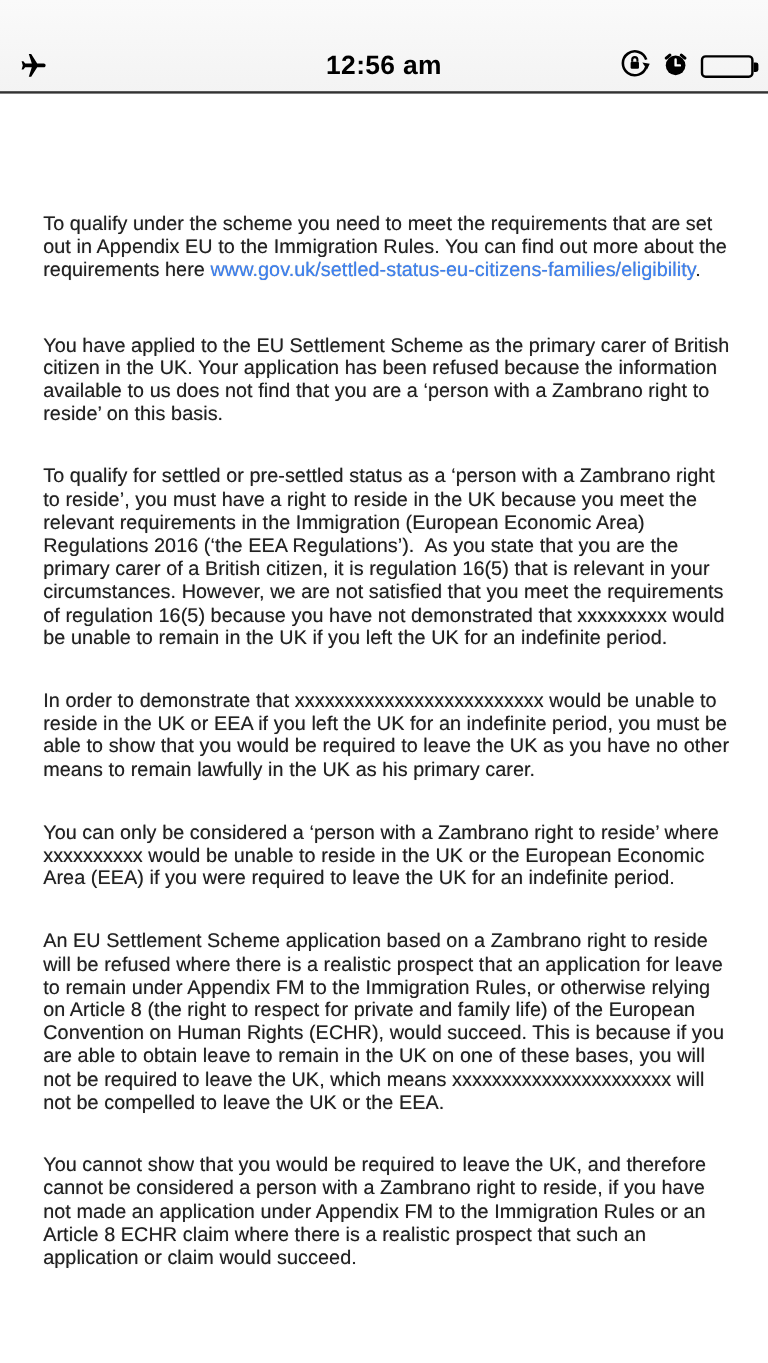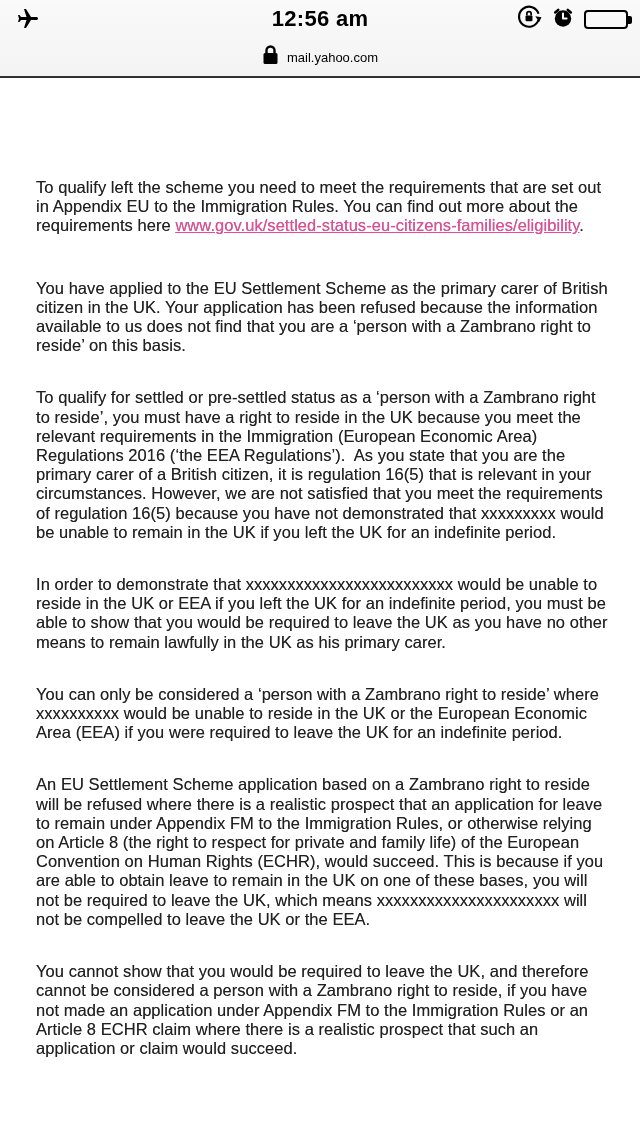--- a/index.html
+++ b/index.html
@@ -18,20 +18,21 @@
     top: 0; left: 0; right: 0;
     height: 78px;
     background: linear-gradient(#fafafa, #f3f3f3);
   }
   .statusbar {
     position: relative;
     height: 38px;
     display: flex;
     align-items: center;
     justify-content: center;
+    margin-top: 36px;
   }
   .status-time {
     font-size: 22px;
     font-weight: 700;
     color: #000;
     letter-spacing: 0.3px;
   }
   .plane-wrap {
     position: absolute;
     left: 16px;
@@ -97,22 +98,21 @@
     line-height: 19.2px;
     letter-spacing: 0.05px;
     text-shadow: 0 0 0.6px rgba(33,33,33,0.55);
   }
   .doc p {
     margin: 0 0 33px 0;
     white-space: pre-wrap;
   }
   .doc p.gap-lg { margin-bottom: 43px; }
   .doclink {
-    color: #ec4899;
-    text-decoration: underline;
+    color: #3b82f6;
     cursor: pointer;
   }
 </style>
 </head>
 <body>
 
 <div class="phone">
 
   <div class="chrome">
 
@@ -153,21 +153,21 @@
           <path d="M4.5 9 V6.5 a4 4 0 0 1 8 0 V9" fill="none" stroke="#000" stroke-width="2.4"></path>
         </svg>
       </span>
       <span class="url-text">mail.yahoo.com</span>
     </div>
 
     <div class="chrome-divider"></div>
   </div>
 
   <div class="doc">
-    <p class="gap-lg"><span>To qualify left the scheme you need to meet the requirements that are set out in Appendix EU to the Immigration Rules. You can find out more about the requirements here </span><a class="doclink">www.gov.uk/settled-status-eu-citizens-families/eligibility</a><span>.</span></p>
+    <p class="gap-lg"><span>To qualify under the scheme you need to meet the requirements that are set out in Appendix EU to the Immigration Rules. You can find out more about the requirements here </span><a class="doclink">www.gov.uk/settled-status-eu-citizens-families/eligibility</a><span>.</span></p>
     <p>You have applied to the EU Settlement Scheme as the primary carer of British citizen in the UK. Your application has been refused because the information available to us does not find that you are a ‘person with a Zambrano right to reside’ on this basis.</p>
     <p>To qualify for settled or pre-settled status as a ‘person with a Zambrano right to reside’, you must have a right to reside in the UK because you meet the relevant requirements in the Immigration (European Economic Area) Regulations 2016 (‘the EEA Regulations’).  As you state that you are the primary carer of a British citizen, it is regulation 16(5) that is relevant in your circumstances. However, we are not satisfied that you meet the requirements of regulation 16(5) because you have not demonstrated that xxxxxxxxx would be unable to remain in the UK if you left the UK for an indefinite period.</p>
     <p>In order to demonstrate that xxxxxxxxxxxxxxxxxxxxxxxxx would be unable to reside in the UK or EEA if you left the UK for an indefinite period, you must be able to show that you would be required to leave the UK as you have no other means to remain lawfully in the UK as his primary carer.</p>
     <p>You can only be considered a ‘person with a Zambrano right to reside’ where xxxxxxxxxx would be unable to reside in the UK or the European Economic Area (EEA) if you were required to leave the UK for an indefinite period.</p>
     <p>An EU Settlement Scheme application based on a Zambrano right to reside will be refused where there is a realistic prospect that an application for leave to remain under Appendix FM to the Immigration Rules, or otherwise relying on Article 8 (the right to respect for private and family life) of the European Convention on Human Rights (ECHR), would succeed. This is because if you are able to obtain leave to remain in the UK on one of these bases, you will not be required to leave the UK, which means xxxxxxxxxxxxxxxxxxxxxx will not be compelled to leave the UK or the EEA.</p>
     <p>You cannot show that you would be required to leave the UK, and therefore cannot be considered a person with a Zambrano right to reside, if you have not made an application under Appendix FM to the Immigration Rules or an Article 8 ECHR claim where there is a realistic prospect that such an application or claim would succeed.</p>
   </div>
 
 </div>
 

